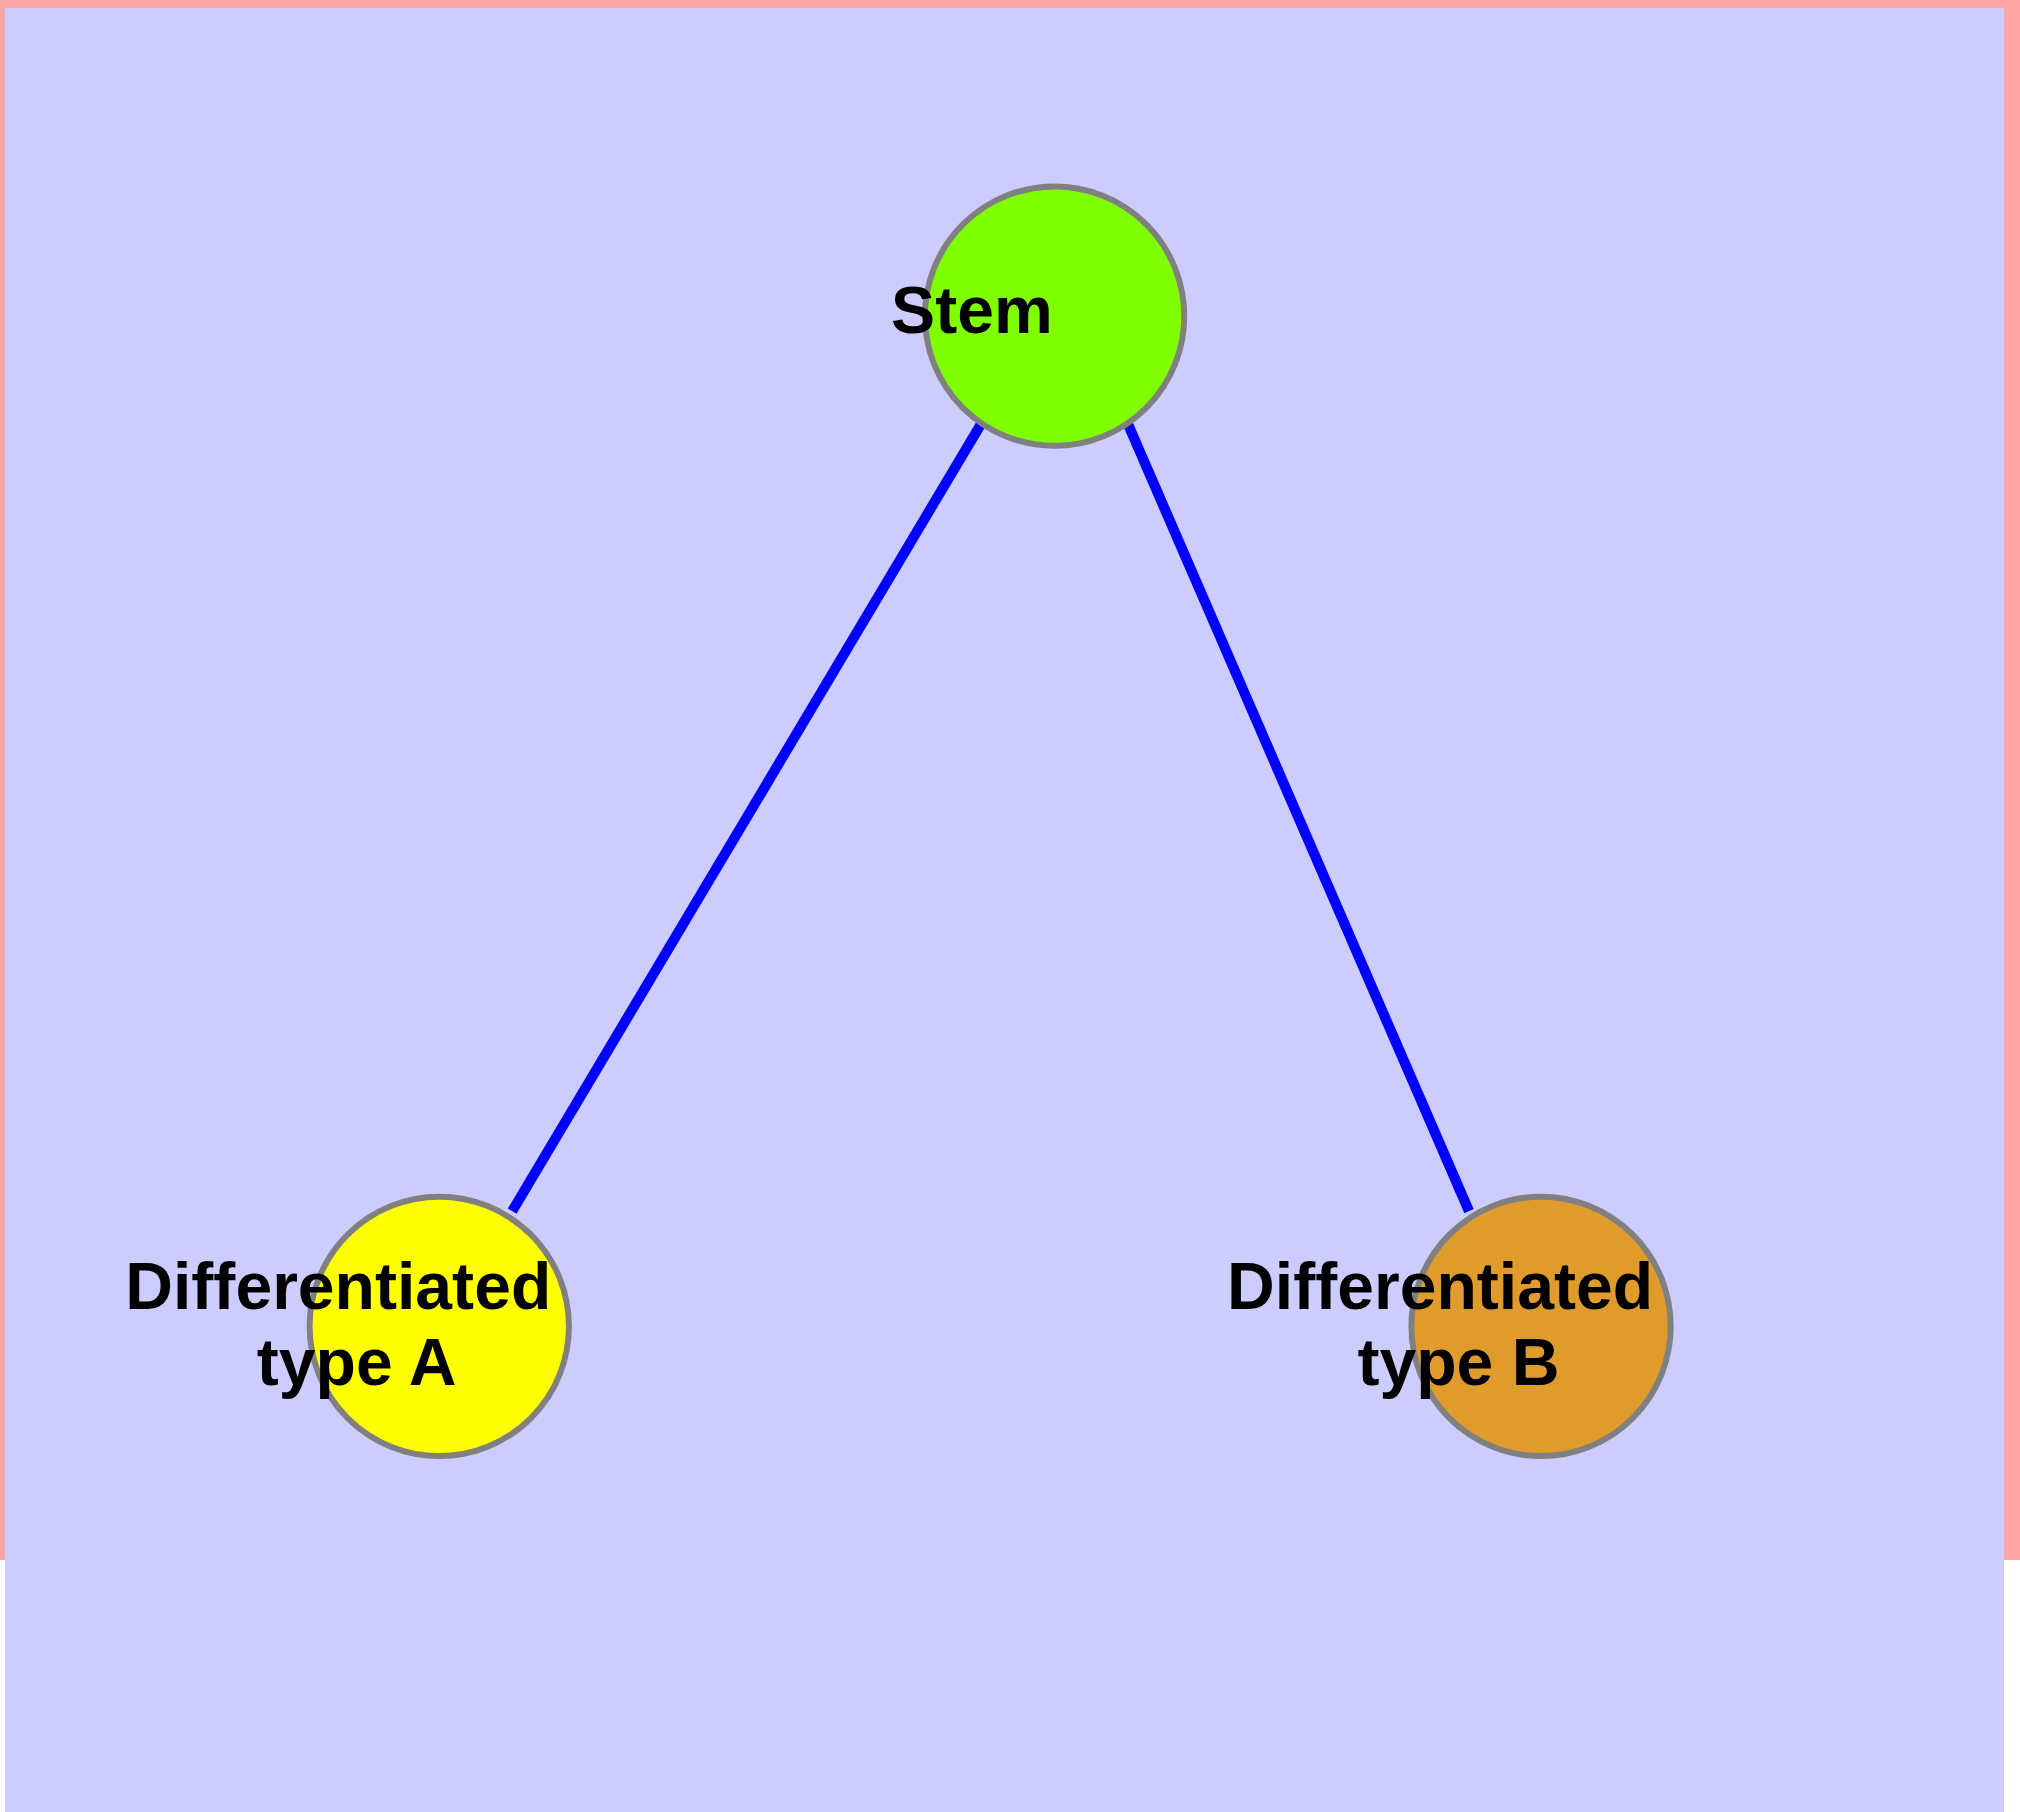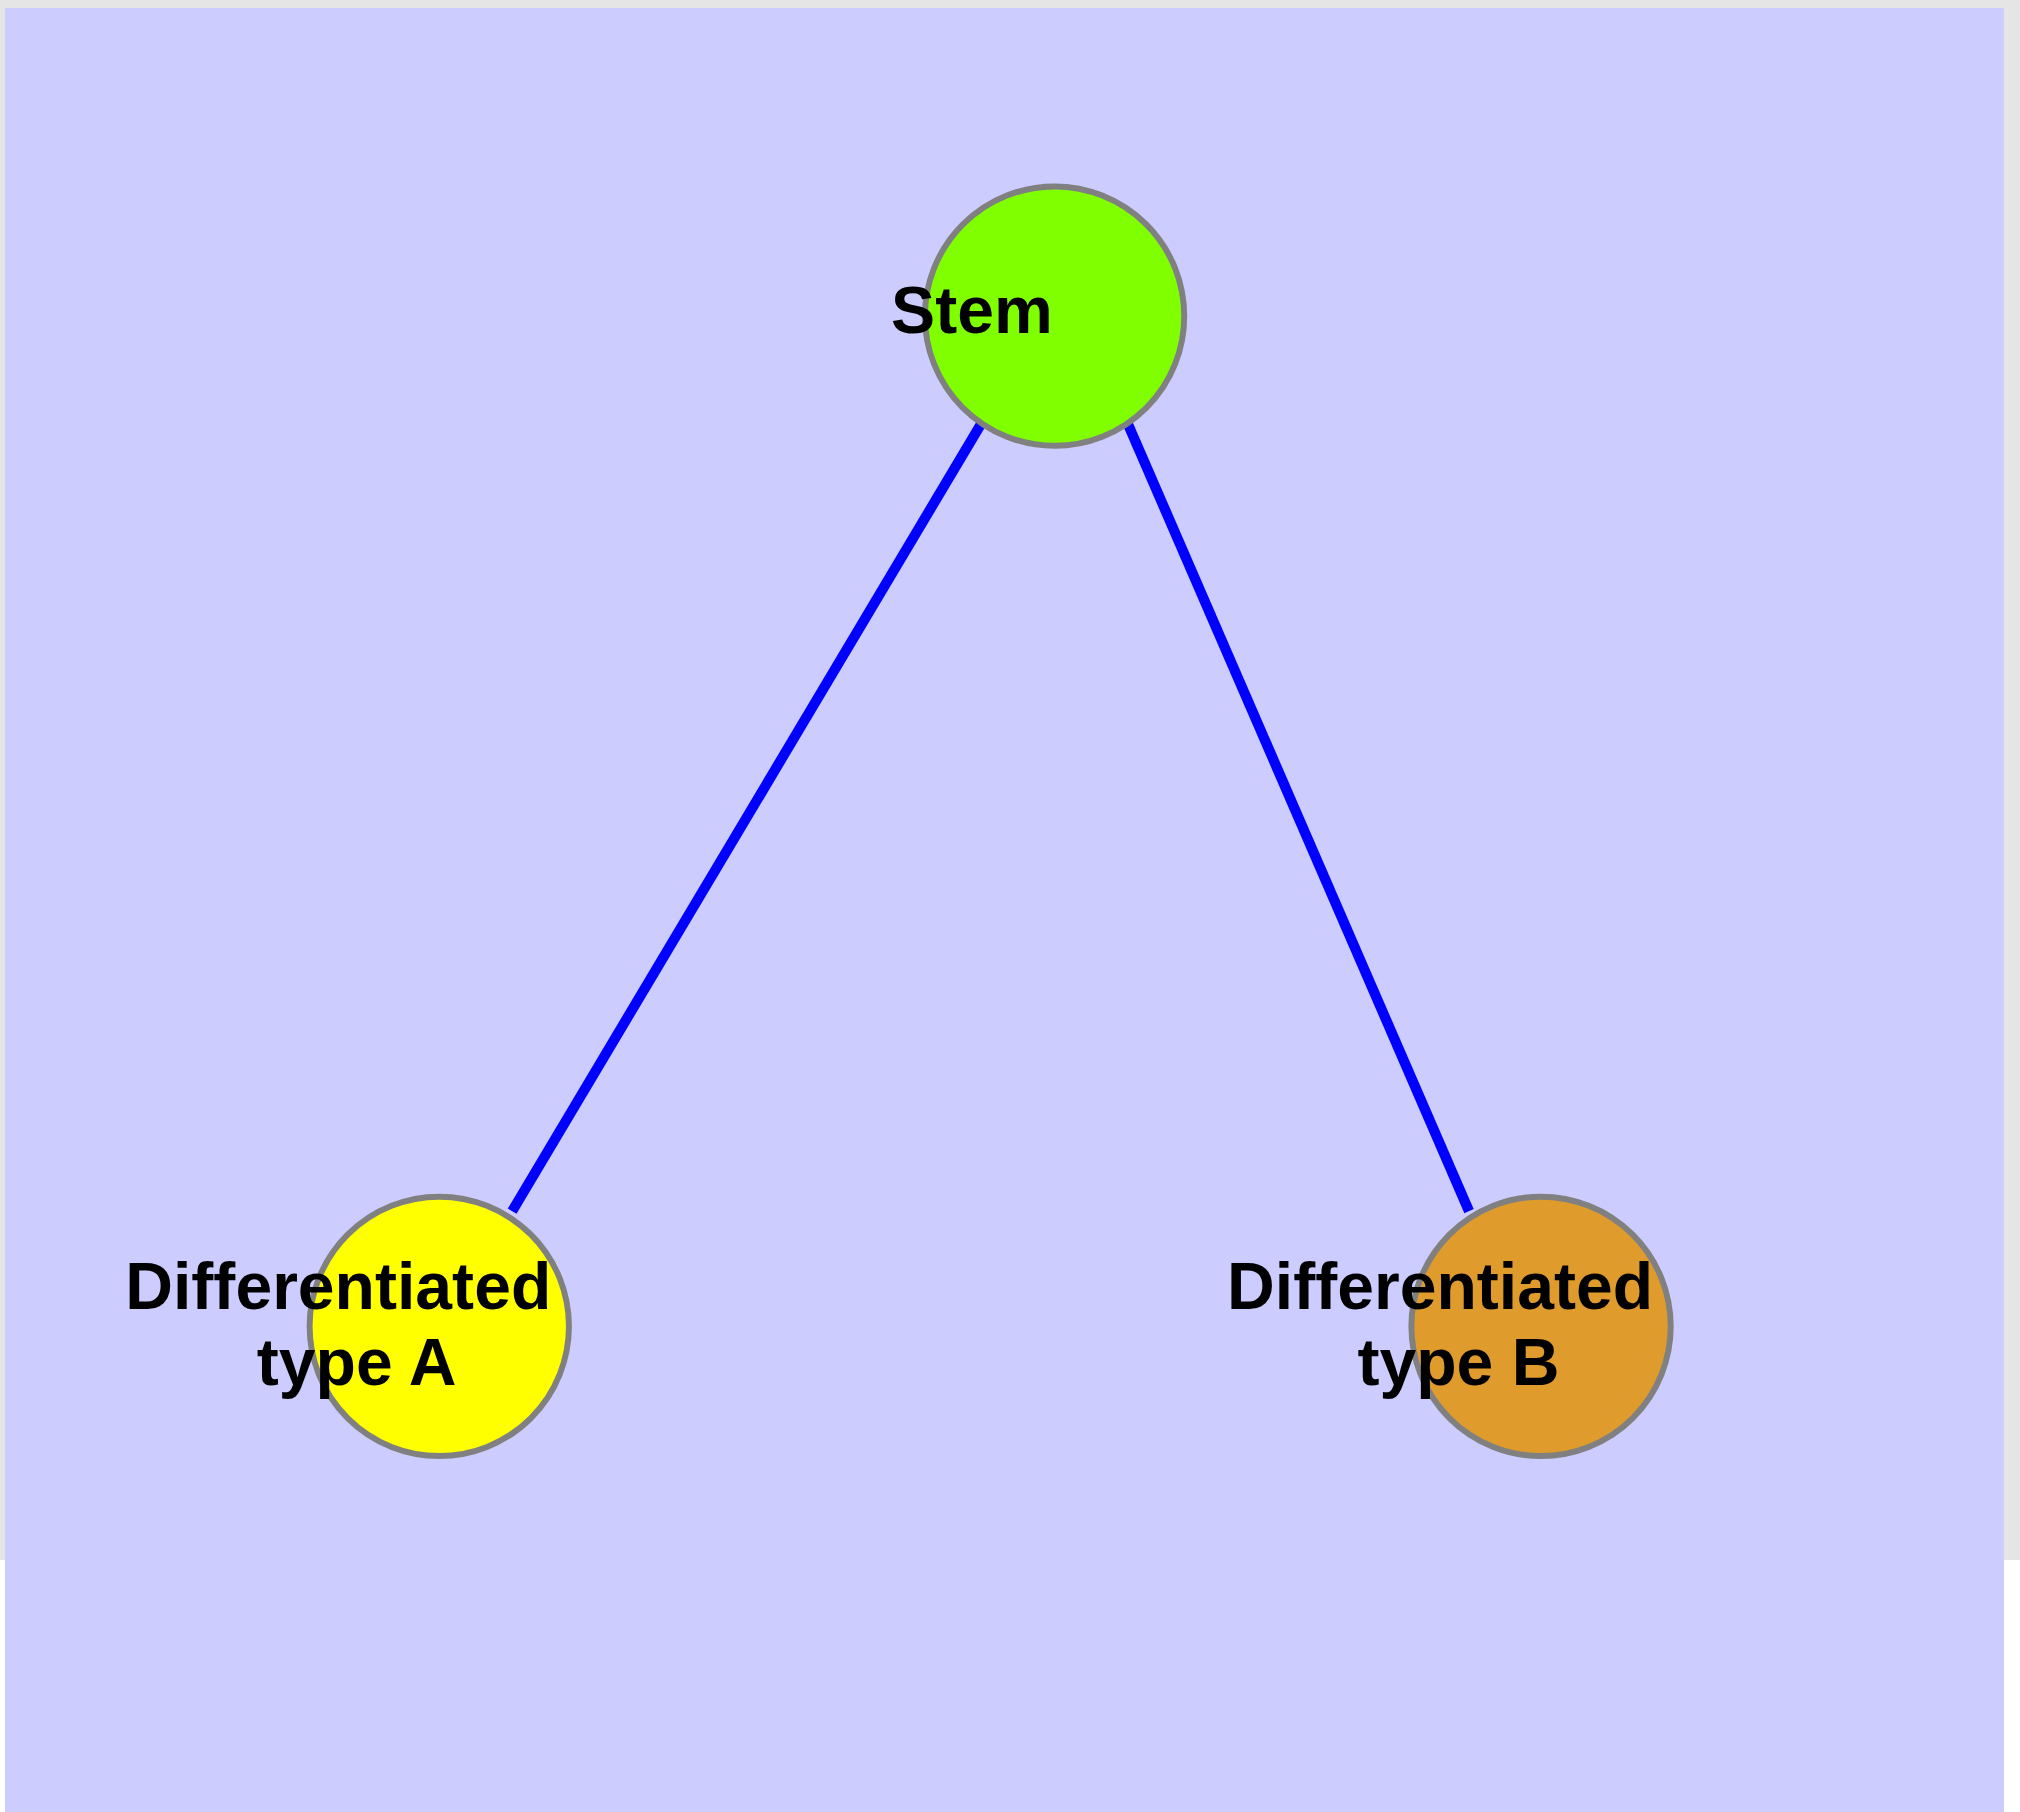--- a/index.html
+++ b/index.html
@@ -12,21 +12,21 @@
     width: 2021px;
     height: 1812px;
     overflow: hidden;
     font-family: "Liberation Sans", sans-serif;
   }
 
   #graph-canvas {
     position: relative;
     width: 2021px;
     height: 1560px;
-    background: #e5e5e5;
+    background: #fca5a5;
     text-align: center;
   }
 
   
   #plot-plane {
     position: absolute;
     left: 5.1px;
     top: 7.6px;
     width: 1999px;
     height: 1804px;

